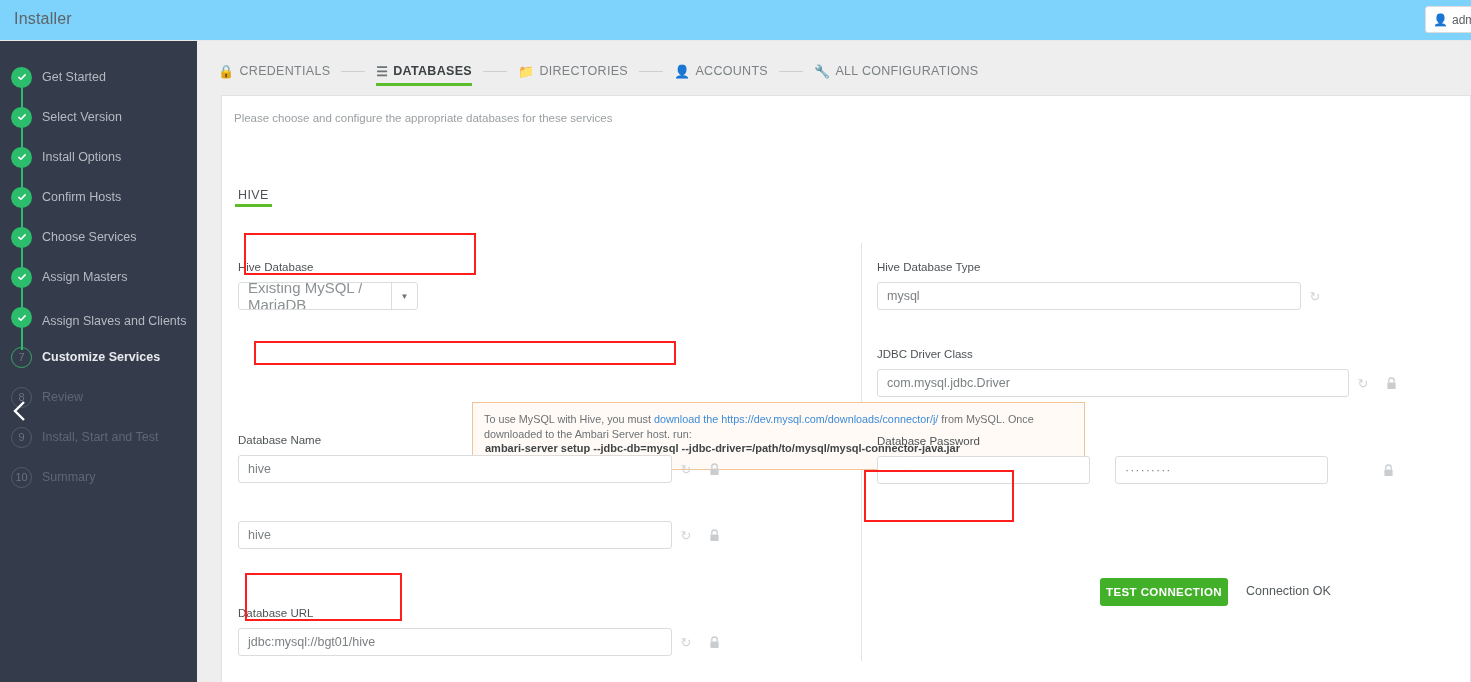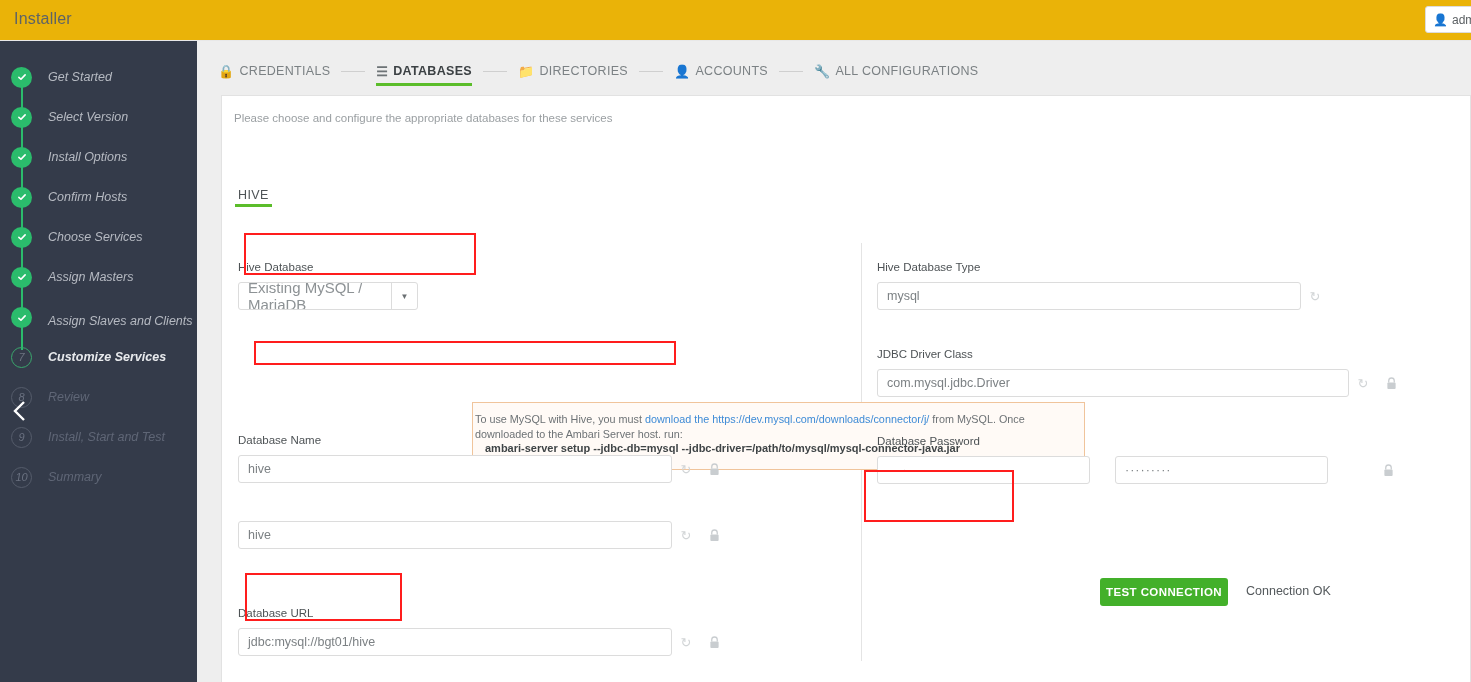--- a/index.html
+++ b/index.html
@@ -9,21 +9,21 @@
     width: 1471px; height: 682px;
     overflow: hidden;
     background: #ffffff;
     font-family: "Liberation Sans", sans-serif;
   }
 
   
   #app-header {
     position: absolute; left: 0; top: 0;
     width: 1471px; height: 41px;
-    background: #eab308;
+    background: #7dd3fc;
     border-bottom: 1px solid #e8e8e8;
   }
   #app-title {
     position: absolute; left: 14px; top: 10px;
     font-size: 16px; color: #5e6366; letter-spacing: .2px;
   }
   #admin-button {
     position: absolute; left: 1425px; top: 6px;
     width: 92px; height: 27px;
     border: 1px solid #dcdcdc; border-radius: 3px;
@@ -36,21 +36,21 @@
 
   
   #sidebar {
     position: absolute; left: 0; top: 41px;
     width: 197px; height: 641px;
     background: #343b4a;
   }
   .step {
     position: absolute; left: 11px;
     height: 22px;
-    display: flex; align-items: center; gap: 16px; font-style: italic;
+    display: flex; align-items: center; gap: 10px;
   }
   .step .bullet {
     width: 21px; height: 21px; border-radius: 50%;
     flex: 0 0 21px;
     display: flex; align-items: center; justify-content: center;
     font-size: 10px;
   }
   .step.done .bullet { background: #2bbc6c; color: #fff; }
   .step.done .bullet svg { display: block; }
   .step.current .bullet {
@@ -168,21 +168,21 @@
     width: 26px; border-left: 1px solid #dcdcdc;
     display: flex; align-items: center; justify-content: center;
     font-size: 8px; color: #6b7073;
   }
 
   
   #mysql-notice {
     position: absolute; left: 250px; top: 306px;
     width: 613px; height: 68px;
     border: 1px solid #f0c49b; background: #fffaf6;
-    padding: 9px 2px;
+    padding: 9px 11px;
   }
   #mysql-notice .txt {
     font-size: 10.8px; color: #6d7275; line-height: 15px;
   }
   #mysql-notice .txt a { color: #3e8bd6; text-decoration: none; }
   #mysql-cmd {
     position: absolute; left: 8px; top: 35px;
     width: 572px;
     font-size: 11px; font-weight: bold; color: #3f4446;
     background: #fffaf6; padding: 4px 4px;

